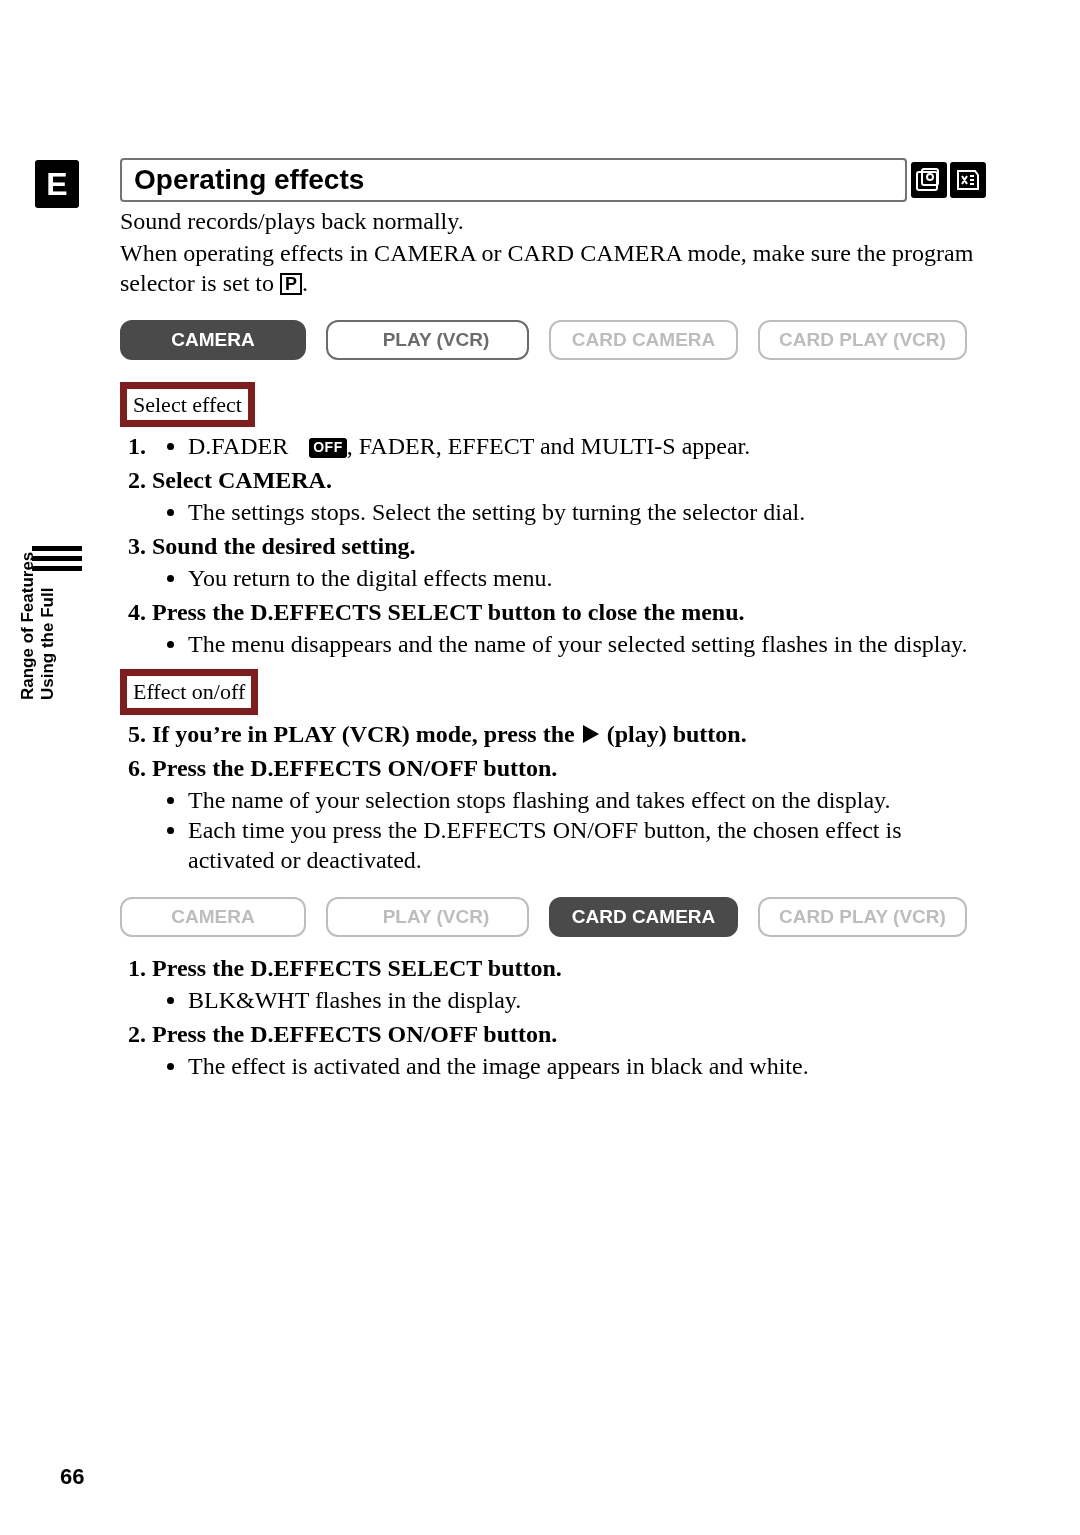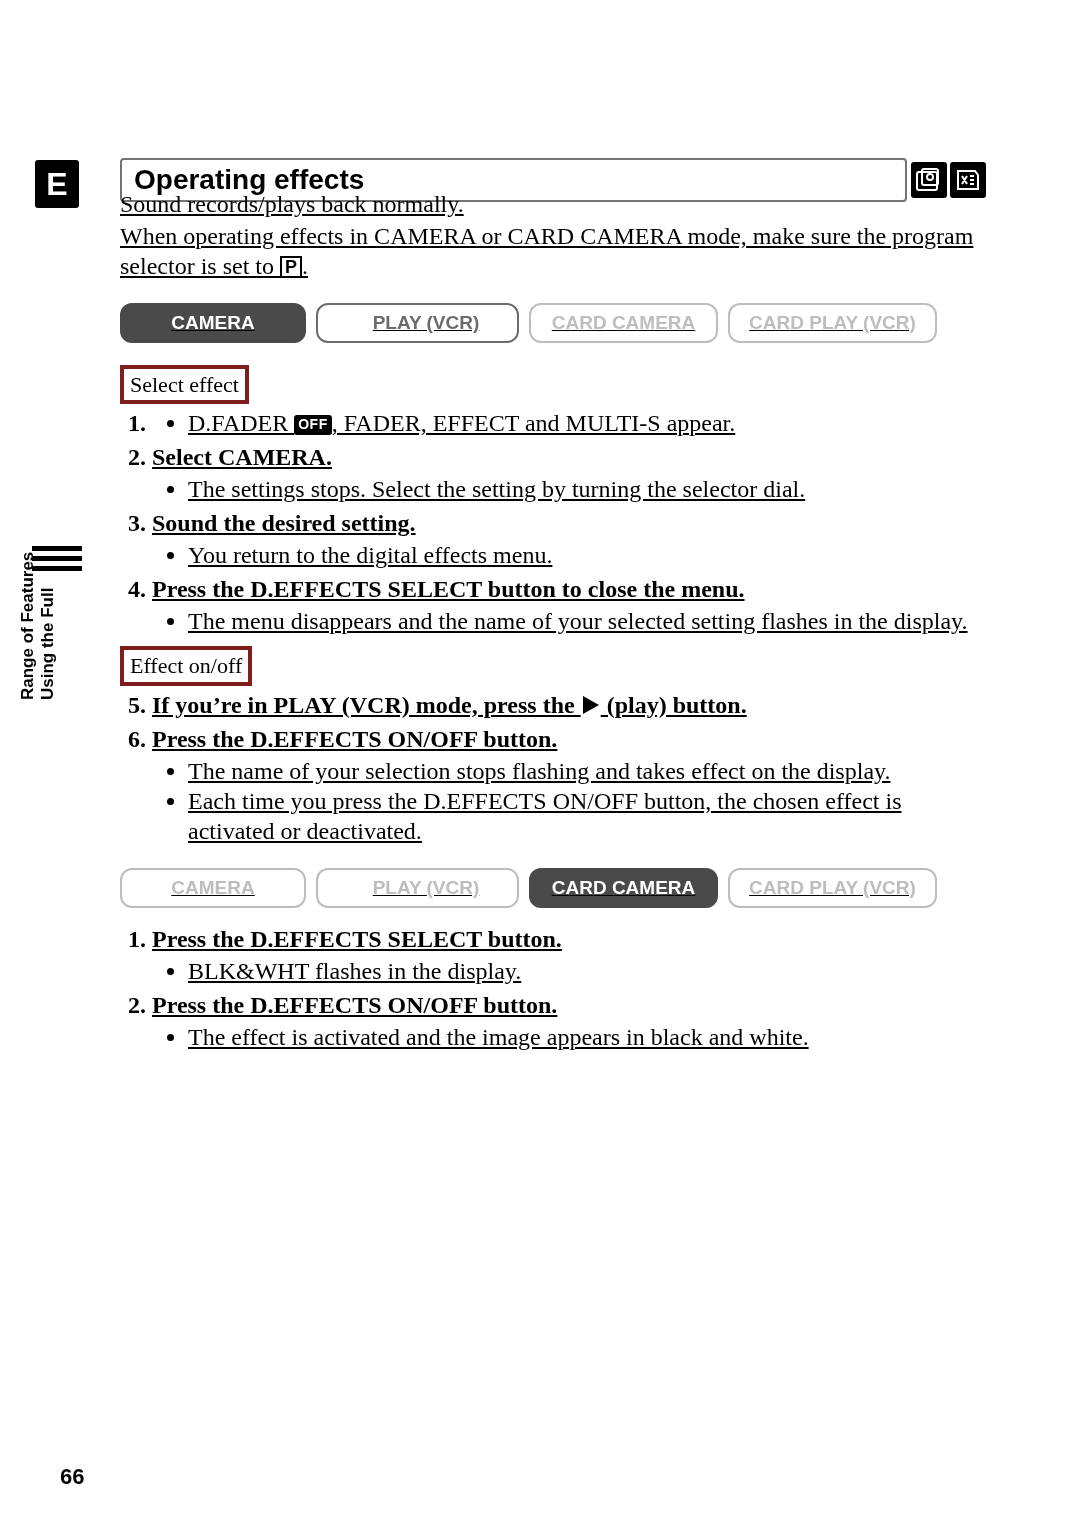--- a/index.html
+++ b/index.html
@@ -90,43 +90,42 @@
     border-radius: 3px;
     display: flex;
     align-items: center;
     justify-content: center;
   }
   .icon-box svg { display: block; }
 
   
   .content {
     position: absolute;
-    top: 189px;
+    top: 206px;
     left: 120px;
     right: 94px;
     font-size: 24px;
     line-height: 1.25;
-    text-decoration: underline;
   }
   .content p { margin: 0 0 2px 0; }
 
   .p-box {
     display: inline-block;
     border: 2px solid #000;
     font-family: Arial, sans-serif;
     font-weight: bold;
     font-size: 18px;
     line-height: 18px;
     padding: 0 3px;
     vertical-align: 1px;
   }
 
   .mode-row {
     display: flex;
-    gap: 10px;
+    gap: 20px;
     margin: 22px 0 16px 0;
   }
   .mode-pill {
     border: 2px solid;
     border-radius: 12px;
     font-family: Arial, Helvetica, sans-serif;
     font-weight: bold;
     font-size: 19px;
     padding: 6px 0;
     text-align: center;
@@ -134,21 +133,21 @@
   .mode-pill.camera { width: 182px; }
   .mode-pill.playvcr { width: 182px; padding-left: 17px; }
   .mode-pill.cardcam { width: 185px; }
   .mode-pill.cardplay { width: 205px; }
   .pill-dark { background: #4a4a4a; color: #fff; border-color: #4a4a4a; }
   .pill-color { background: #fff; color: #6b6b6b; border-color: #6b6b6b; }
   .pill-gray { background: #fff; color: #bdbdbd; border-color: #bdbdbd; }
 
   .thin-box {
     display: inline-block;
-    border: 4px solid #7f1d1d;
+    border: 7px solid #7f1d1d;
     padding: 2px 6px;
     font-size: 22px;
     margin-top: 6px;
   }
 
   ol.steps {
     margin: 4px 0 0 0;
     padding: 0 0 0 32px;
     font-size: 24px;
   }
@@ -168,20 +167,21 @@
     display: inline-block;
     background: #000;
     color: #fff;
     font-family: Arial, Helvetica, sans-serif;
     font-weight: bold;
     font-size: 14px;
     border-radius: 3px;
     padding: 1px 4px;
     vertical-align: 2px;
     letter-spacing: 0.5px;
+    margin-left: 15px;
   }
 
   .play-tri {
     display: inline-block;
     width: 0; height: 0;
     border-top: 9px solid transparent;
     border-bottom: 9px solid transparent;
     border-left: 16px solid #000;
     vertical-align: -1px;
     margin: 0 2px;

